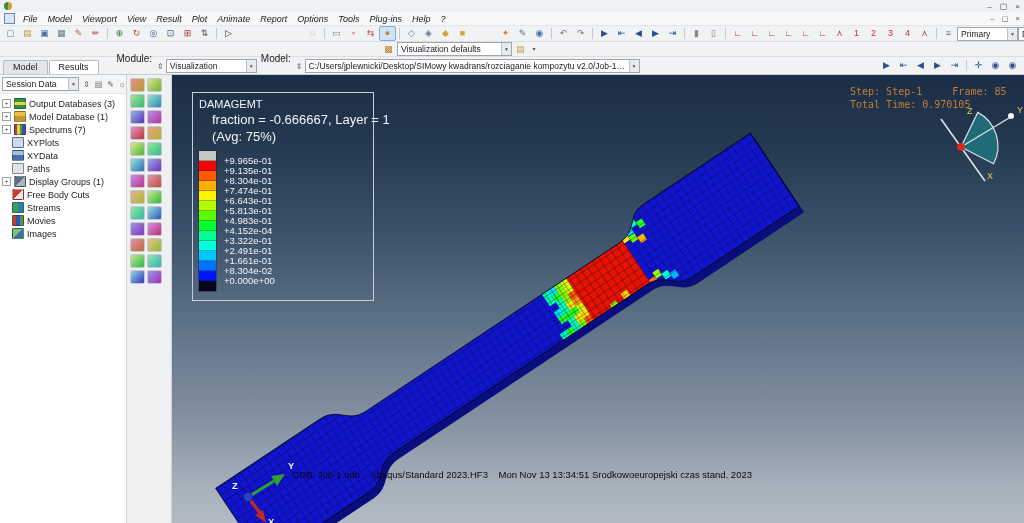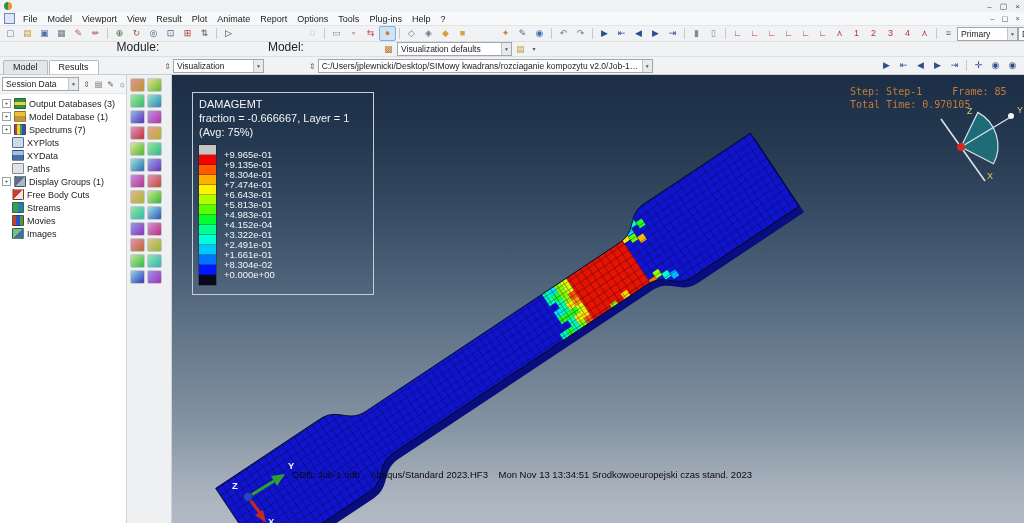--- a/index.html
+++ b/index.html
@@ -30,21 +30,21 @@
   .combo{height:12px;background:#fff;border:1px solid #9fa6ad;display:flex;align-items:center;font-size:8.5px;padding:0 0 0 3px;white-space:nowrap;overflow:hidden;flex:0 0 auto;}
   .combo .cval{overflow:hidden;text-overflow:ellipsis;flex:1 1 auto;}
   .combo .arrow{margin-left:3px;width:9px;align-self:stretch;background:#e8eaed;border-left:1px solid #c0c4c8;display:flex;align-items:center;justify-content:center;font-size:5px;color:#555;flex:0 0 auto;}
   .spinner{font-size:8px;color:#666;margin:0 1px;}
 
   
   .modulebar{height:17px;background:#f1f2f4;border-bottom:1px solid #c9ccd0;display:flex;align-items:flex-end;padding:0 3px;gap:4px;flex:0 0 auto;}
   .tabs{display:flex;align-items:flex-end;gap:1px;margin-right:14px;}
   .tab{padding:1px 9px 2px;border:1px solid #b6babf;border-bottom:none;background:#e3e5e8;border-radius:2px 2px 0 0;font-size:9px;}
   .tab.active{background:#ffffff;}
-  .mb-label{font-size:12px;color:#222;margin-bottom:20px;}
+  .mb-label{font-size:10px;color:#222;margin-bottom:10px;}
   .mb-group{display:flex;align-items:center;gap:1px;margin-bottom:1px;}
   .mb-right{margin-left:auto;display:flex;align-items:center;margin-bottom:1px;}
 
   
   .main{display:flex;flex:1 1 auto;min-height:0;}
 
   .tree-pane{width:126px;background:#fff;border-right:1px solid #d0d3d6;display:flex;flex-direction:column;flex:0 0 auto;}
   .session-row{display:flex;align-items:center;gap:2px;padding:2px 2px;background:#f4f5f6;border-bottom:1px solid #e5e7e9;}
   .mini-btn{width:11px;height:11px;display:flex;align-items:center;justify-content:center;font-size:8px;color:#666;flex:0 0 auto;}
   .tree{padding:3px 0 0 2px;overflow:hidden;}
@@ -71,21 +71,21 @@
   
   .viewport{flex:1 1 auto;position:relative;overflow:hidden;
     background:linear-gradient(180deg,#1b2e46 0%,#24384f 15%,#3c526a 35%,#5d7186 55%,#8593a2 78%,#a7b1bc 92%,#b2bbc5 100%);}
   .specimen-svg,.compass-svg,.triad-svg{position:absolute;}
   .specimen-svg{left:0;top:0;}
   .compass-svg{left:755px;top:28px;}
   .triad-svg{left:48px;top:380px;}
 
   .legend{position:absolute;left:20px;top:17px;width:168px;border:1px solid #c7ced6;color:#f2f5f8;padding:5px 6px 7px;}
   .legend-title{font-size:11px;}
-  .legend-sub{font-size:11px;margin-top:2px;white-space:nowrap;}
+  .legend-sub{font-size:13px;margin-top:2px;white-space:nowrap;margin-left:13px;}
   .swatch-wrap{position:relative;margin-top:7px;height:142px;}
   .lg-swatch{position:absolute;left:0;width:17px;height:10px;box-shadow:0 0 0 0.5px rgba(10,15,30,.6);}
   .lg-label{position:absolute;left:25px;font-size:9.5px;white-space:nowrap;}
 
   .frame-info{position:absolute;left:678px;top:10px;font-family:"DejaVu Sans Mono",monospace;font-size:10px;line-height:13px;color:#c67c38;white-space:pre;}
   .odb-info{position:absolute;left:120px;top:372px;color:#0b0b0b;font-size:9.5px;line-height:11px;white-space:pre;}
   .odb-gap{height:21px;}
 </style>
 </head>
 <body>
@@ -96,21 +96,21 @@
     <span class="app-logo"></span>
     <span class="win-controls">
       <span>–</span>
       <span>▢</span>
       <span>×</span>
     </span>
   </div>
 
   <div class="menubar">
     <span class="doc-icon"></span>
-    <span id="menus" style="display: flex;">
+    <span id="menus" style="display: flex; font-style: italic;">
         <span class="menu-item">File</span>
         <span class="menu-item">Model</span>
         <span class="menu-item">Viewport</span>
         <span class="menu-item">View</span>
         <span class="menu-item">Result</span>
         <span class="menu-item">Plot</span>
         <span class="menu-item">Animate</span>
         <span class="menu-item">Report</span>
         <span class="menu-item">Options</span>
         <span class="menu-item">Tools</span>

